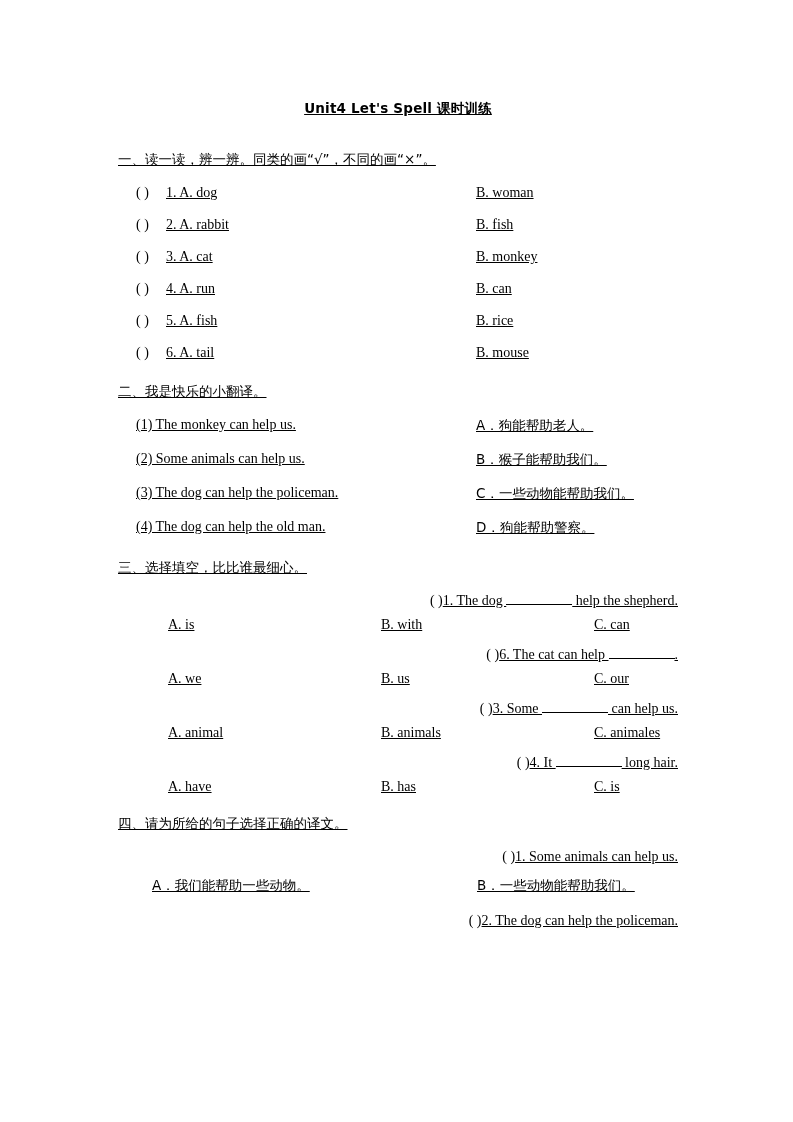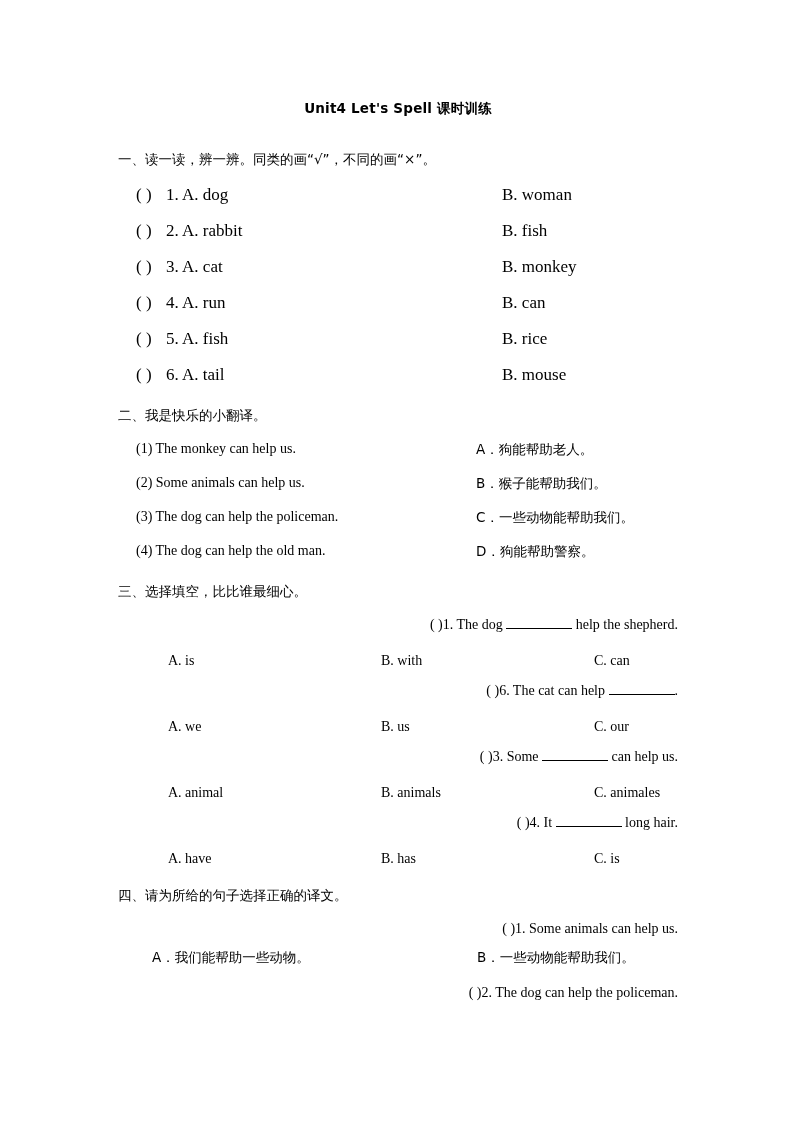--- a/index.html
+++ b/index.html
@@ -21,39 +21,39 @@
     top: 0;
     width: 793px;
     height: 1122px;
     padding: 0;
   }
   .content {
     position: absolute;
     left: 118px;
     top: 100px;
     width: 560px;
+    text-decoration: underline;
   }
   .doc-title {
     text-align: center;
     font-weight: bold;
     font-size: 15.5px;
     margin: 0 0 19px 0;
     letter-spacing: 0.2px;
   }
   .section-head {
     font-size: 14.5px;
     margin: 0 0 0 0;
     padding: 14px 0 8px 0;
     font-family: "Liberation Serif", "DejaVu Serif", serif;
   }
   .row {
     display: flex;
-    font-size: 17px;
+    font-size: 14px;
     padding: 8px 0 8px 0;
-    gap: 26px;
   }
   .indent {
     padding-left: 18px;
   }
   .col-a {
     width: 340px;
     flex: 0 0 340px;
   }
   .col-b {
     flex: 1 1 auto;
@@ -63,21 +63,20 @@
     width: 30px;
   }
   .opt-row {
     display: flex;
     font-size: 14px;
     padding: 6px 0 6px 0;
     padding-left: 50px;
   }
   .opt {
     flex: 0 0 213px;
-    margin-top: 12px;
   }
   .opt:last-child {
     flex: 1 1 auto;
   }
   .q-row {
     font-size: 14px;
     padding: 8px 0 2px 18px;
     text-align: right;
   }
   .two-col-trans {

